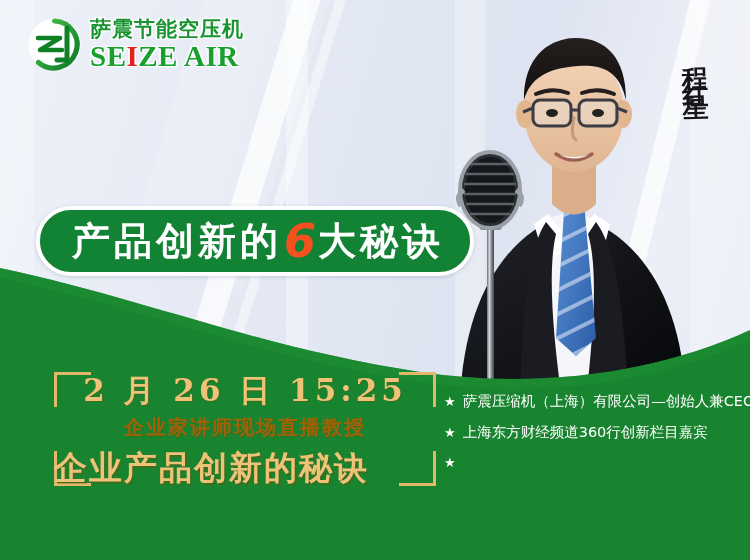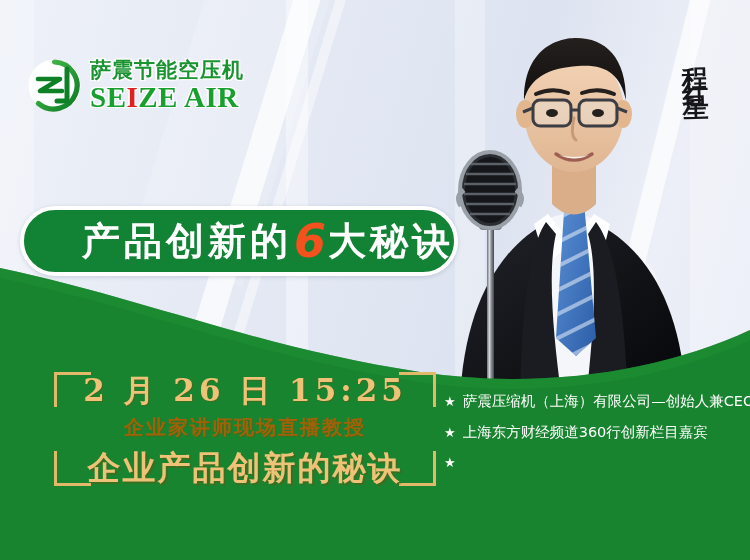--- a/index.html
+++ b/index.html
@@ -41,21 +41,21 @@
   
   .green-panel{
     position:absolute;left:0;top:0;width:750px;height:560px;
     pointer-events:none;
   }
   .green-panel svg{display:block;}
 
   
   .logo-wrap{
     position:absolute;left:26px;top:16px;
-    display:flex;align-items:center;gap:7px;margin-top:41px;
+    display:flex;align-items:center;gap:7px;
   }
   .logo-mark{width:57px;height:57px;flex:0 0 auto;}
   .logo-text{display:flex;flex-direction:column;line-height:1;}
   .logo-cn{
     font-size:21px;font-weight:700;color:#1a9431;letter-spacing:1px;
     text-shadow:-1.4px -1.4px 0 #fff,1.4px -1.4px 0 #fff,-1.4px 1.4px 0 #fff,1.4px 1.4px 0 #fff,0 0 3px #fff;
     margin-bottom:2px;
   }
   .logo-en{
     font-size:29px;font-weight:800;color:#17a02e;letter-spacing:.5px;
@@ -71,21 +71,21 @@
     border:4px solid #ffffff;
     border-radius:40px;
     box-shadow:0 1px 4px rgba(40,60,90,.18);
     display:flex;align-items:center;justify-content:center;
     color:#ffffff;
     font-weight:800;
     letter-spacing:4px;
     white-space:nowrap;
   }
   .pill-1{left:22px;top:133px;width:268px;height:62px;font-size:38px;padding-left:6px;}
-  .pill-2{left:20px;top:206px;width:424px;height:62px;font-size:38px;padding-left:6px;justify-content:flex-end;}
+  .pill-2{left:36px;top:206px;width:424px;height:62px;font-size:38px;padding-left:6px;}
   .pill span.big6{
     color:#f4511e;font-size:46px;font-weight:900;font-style:italic;
     padding:0 2px;letter-spacing:0;
     font-family:"DejaVu Sans","Liberation Sans",sans-serif;
   }
 
   
   .name-vert{
     position:absolute;left:678px;top:48px;
     writing-mode:vertical-rl;
@@ -113,21 +113,21 @@
     font-size:31px;font-weight:700;color:#eec277;letter-spacing:4px;
     text-shadow:1px 1px 0 rgba(120,70,10,.35);
   }
   .ev-sub{
     position:absolute;left:0;right:0;top:48px;text-align:center;
     font-family:"DejaVu Serif","Liberation Serif",serif;
     font-size:20px;font-weight:700;color:#a16207;letter-spacing:2px;
     text-shadow:1px 1px 0 rgba(120,70,10,.3);
   }
   .ev-main{
-    position:absolute;left:0;right:0;top:80px;text-align:center;
+    position:absolute;left:0;right:0;top:80px;text-align:left;
     font-family:"DejaVu Serif","Liberation Serif",serif;
     font-size:33px;font-weight:800;color:#eec277;letter-spacing:2px;
     text-shadow:2px 2px 0 rgba(120,70,10,.35);
   }
 
   
   .creds{position:absolute;left:444px;top:392px;width:300px;}
   .cred-row{
     display:flex;align-items:flex-start;gap:7px;
     color:#ffffff;font-size:14.5px;line-height:1.35;

